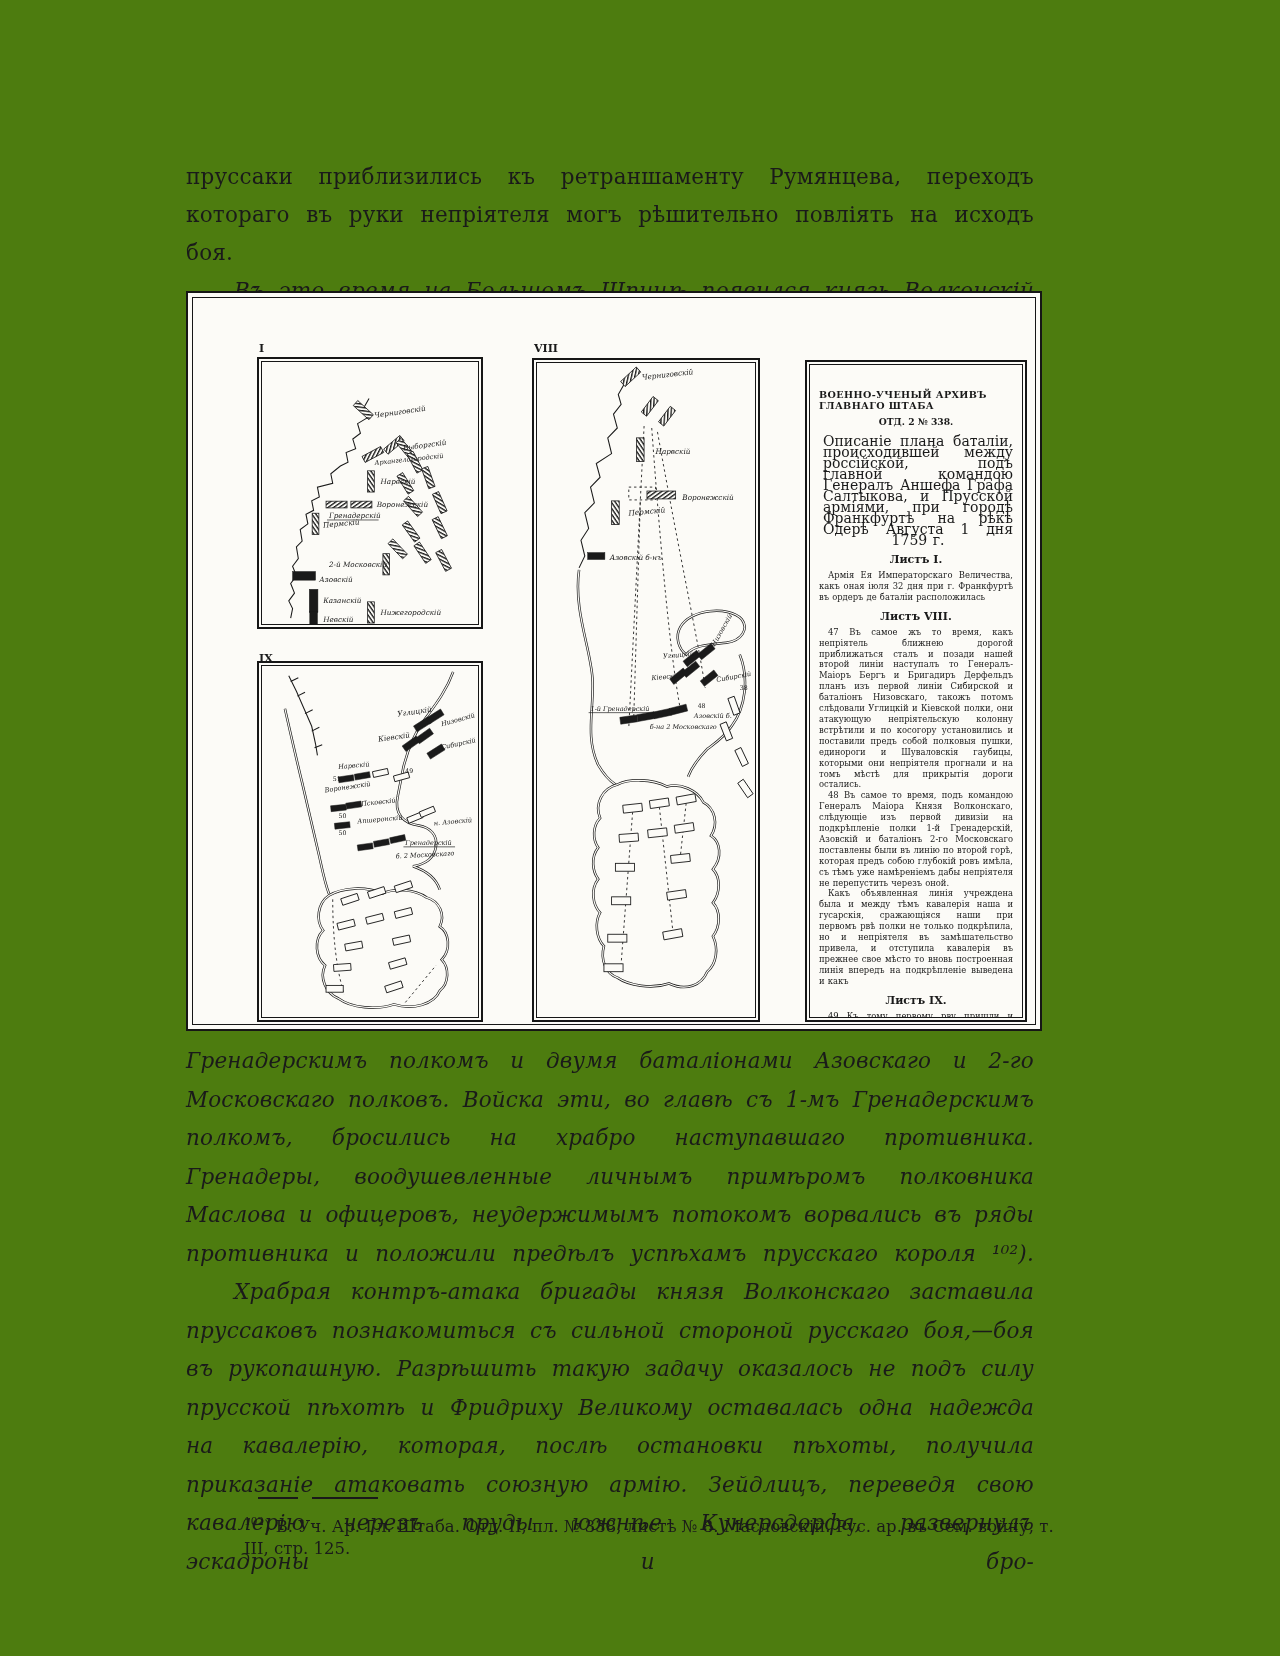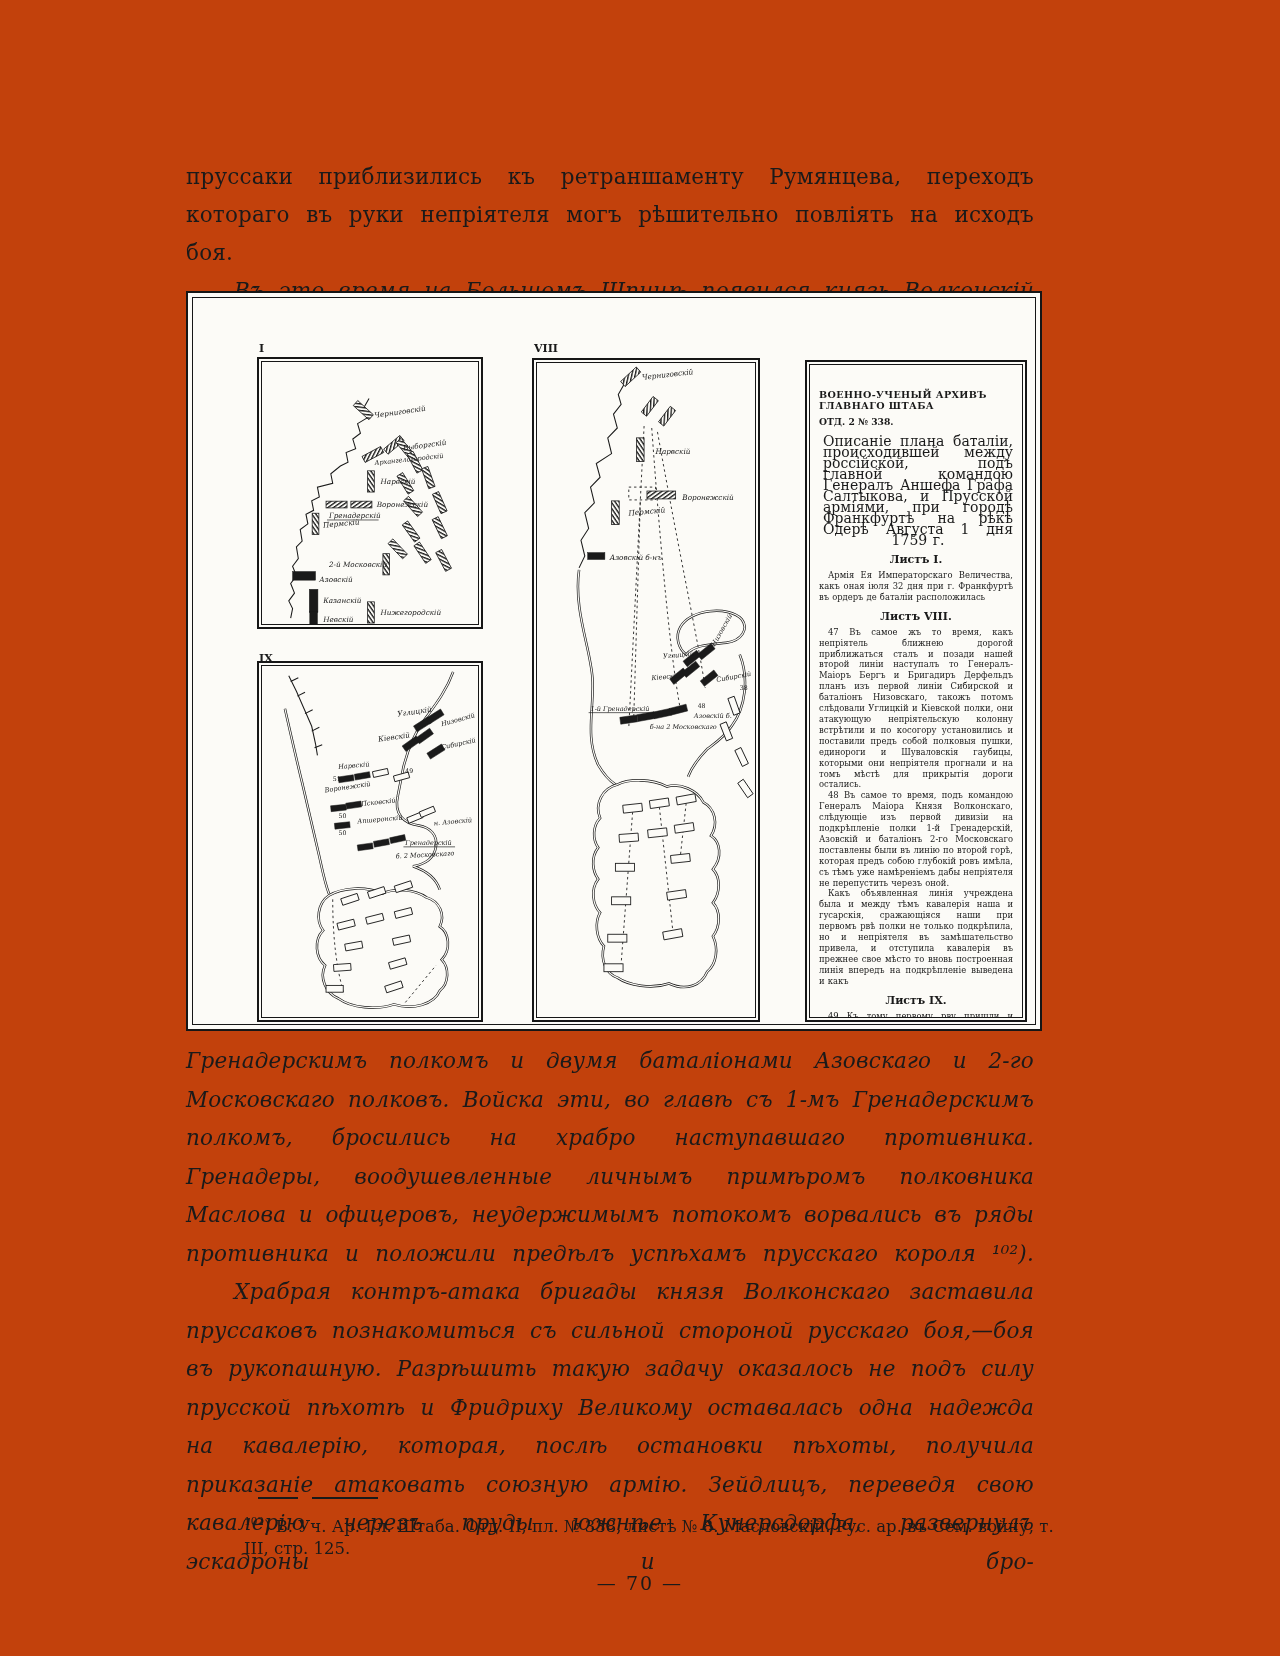--- a/index.html
+++ b/index.html
@@ -1,16 +1,16 @@
 <!DOCTYPE html>
 <html><head>
 <meta charset="utf-8">
 <style>
   html,body{margin:0;padding:0;background:#ffffff;}
-  .page{position:relative;width:1280px;height:1656px;background:#c2410c;color:#1a1a1a;
+  .page{position:relative;width:1280px;height:1656px;background:#4d7c0f;color:#1a1a1a;
         font-family:"DejaVu Serif",serif;overflow:hidden;}
   
   .textblock{position:absolute;left:186px;width:848px;}
   .bodytext{margin:0;font-size:21.5px;line-height:38px;text-align:justify;word-spacing:0.22em;letter-spacing:0.2px;}
   .indent{text-indent:48px;}
   .stretch{text-align-last:justify;font-style:italic;}
   #top-text{top:158px;}
   #bottom-text{top:1042px;}
   #bottom-text .bodytext{line-height:38.5px;}
   
@@ -19,21 +19,21 @@
   .panel{position:absolute;border:2px solid #161616;padding:2px;box-sizing:border-box;background:#fcfbf7;}
   .panel-inner{width:100%;height:100%;border:1px solid #161616;box-sizing:border-box;overflow:hidden;position:relative;}
   .ptag{position:absolute;font-size:11px;font-weight:bold;color:#1a1a1a;font-family:"DejaVu Serif",serif;}
   #panel-1{left:64px;top:59px;width:226px;height:272px;}
   #panel-9{left:64px;top:363px;width:226px;height:361px;}
   #panel-8{left:339px;top:60px;width:228px;height:664px;}
   #panel-note{left:612px;top:62px;width:222px;height:662px;}
   
   .an{padding:24px 9px 6px 9px;box-sizing:border-box;height:100%;overflow:hidden;}
   .an-t1{font-weight:bold;font-size:9.6px;letter-spacing:0.4px;margin:0 0 5px 0;}
-  .an-t2{font-weight:bold;font-size:9.2px;margin:0 0 9px 0;}
+  .an-t2{text-align:center;font-weight:bold;font-size:9.2px;margin:0 0 9px 0;}
   .an-intro{font-size:14px;line-height:11px;text-align:justify;text-align-last:center;margin:0 0 6px 4px;word-spacing:1px;}
   .an-h{text-align:center;font-weight:bold;font-size:11px;margin:7px 0 4px 0;}
   .an-p{font-size:8.4px;line-height:10.9px;text-align:justify;margin:0;text-indent:9px;word-spacing:0.5px;}
   
   svg{display:block;}
   .mlabel{font:italic 7.6px "DejaVu Serif",serif;fill:#171717;}
   .msmall{font:italic 6.8px "DejaVu Serif",serif;fill:#171717;}
   .mnum{font:6.5px "DejaVu Serif",serif;fill:#171717;}
   .bar{fill:url(#hatch);stroke:#1a1a1a;stroke-width:0.8;}
   .bard{fill:#1a1a1a;stroke:#1a1a1a;stroke-width:0.5;}
@@ -322,15 +322,14 @@
     <p class="bodytext indent stretch">Храбрая контръ-атака бригады князя Волконскаго заставила пруссаковъ познакомиться съ сильной стороной русскаго боя,—боя въ рукопашную. Разрѣшить такую задачу оказалось не подъ силу прусской пѣхотѣ и Фридриху Великому оставалась одна надежда на кавалерію, которая, послѣ остановки пѣхоты, получила приказаніе атаковать союзную армію. Зейдлицъ, переведя свою кавалерію черезъ пруды южнѣе Кунерсдорфа, развернулъ эскадроны и бро-</p>
   </div>
 
   <div class="sep" id="sep-a"></div>
   <div class="sep" id="sep-b"></div>
 
   <div class="footnote">
     <sup>102</sup><span>) В. Уч. Ар. Гл. Штаба. Отд. II, пл. № 338, листѣ № 8. Масловскій. Рус. ар. въ Сем. войну, т. III, стр. 125.</span>
   </div>
 
-  <div class="folio">— 70 —</div>
 
 </div>
 
 </body></html>

